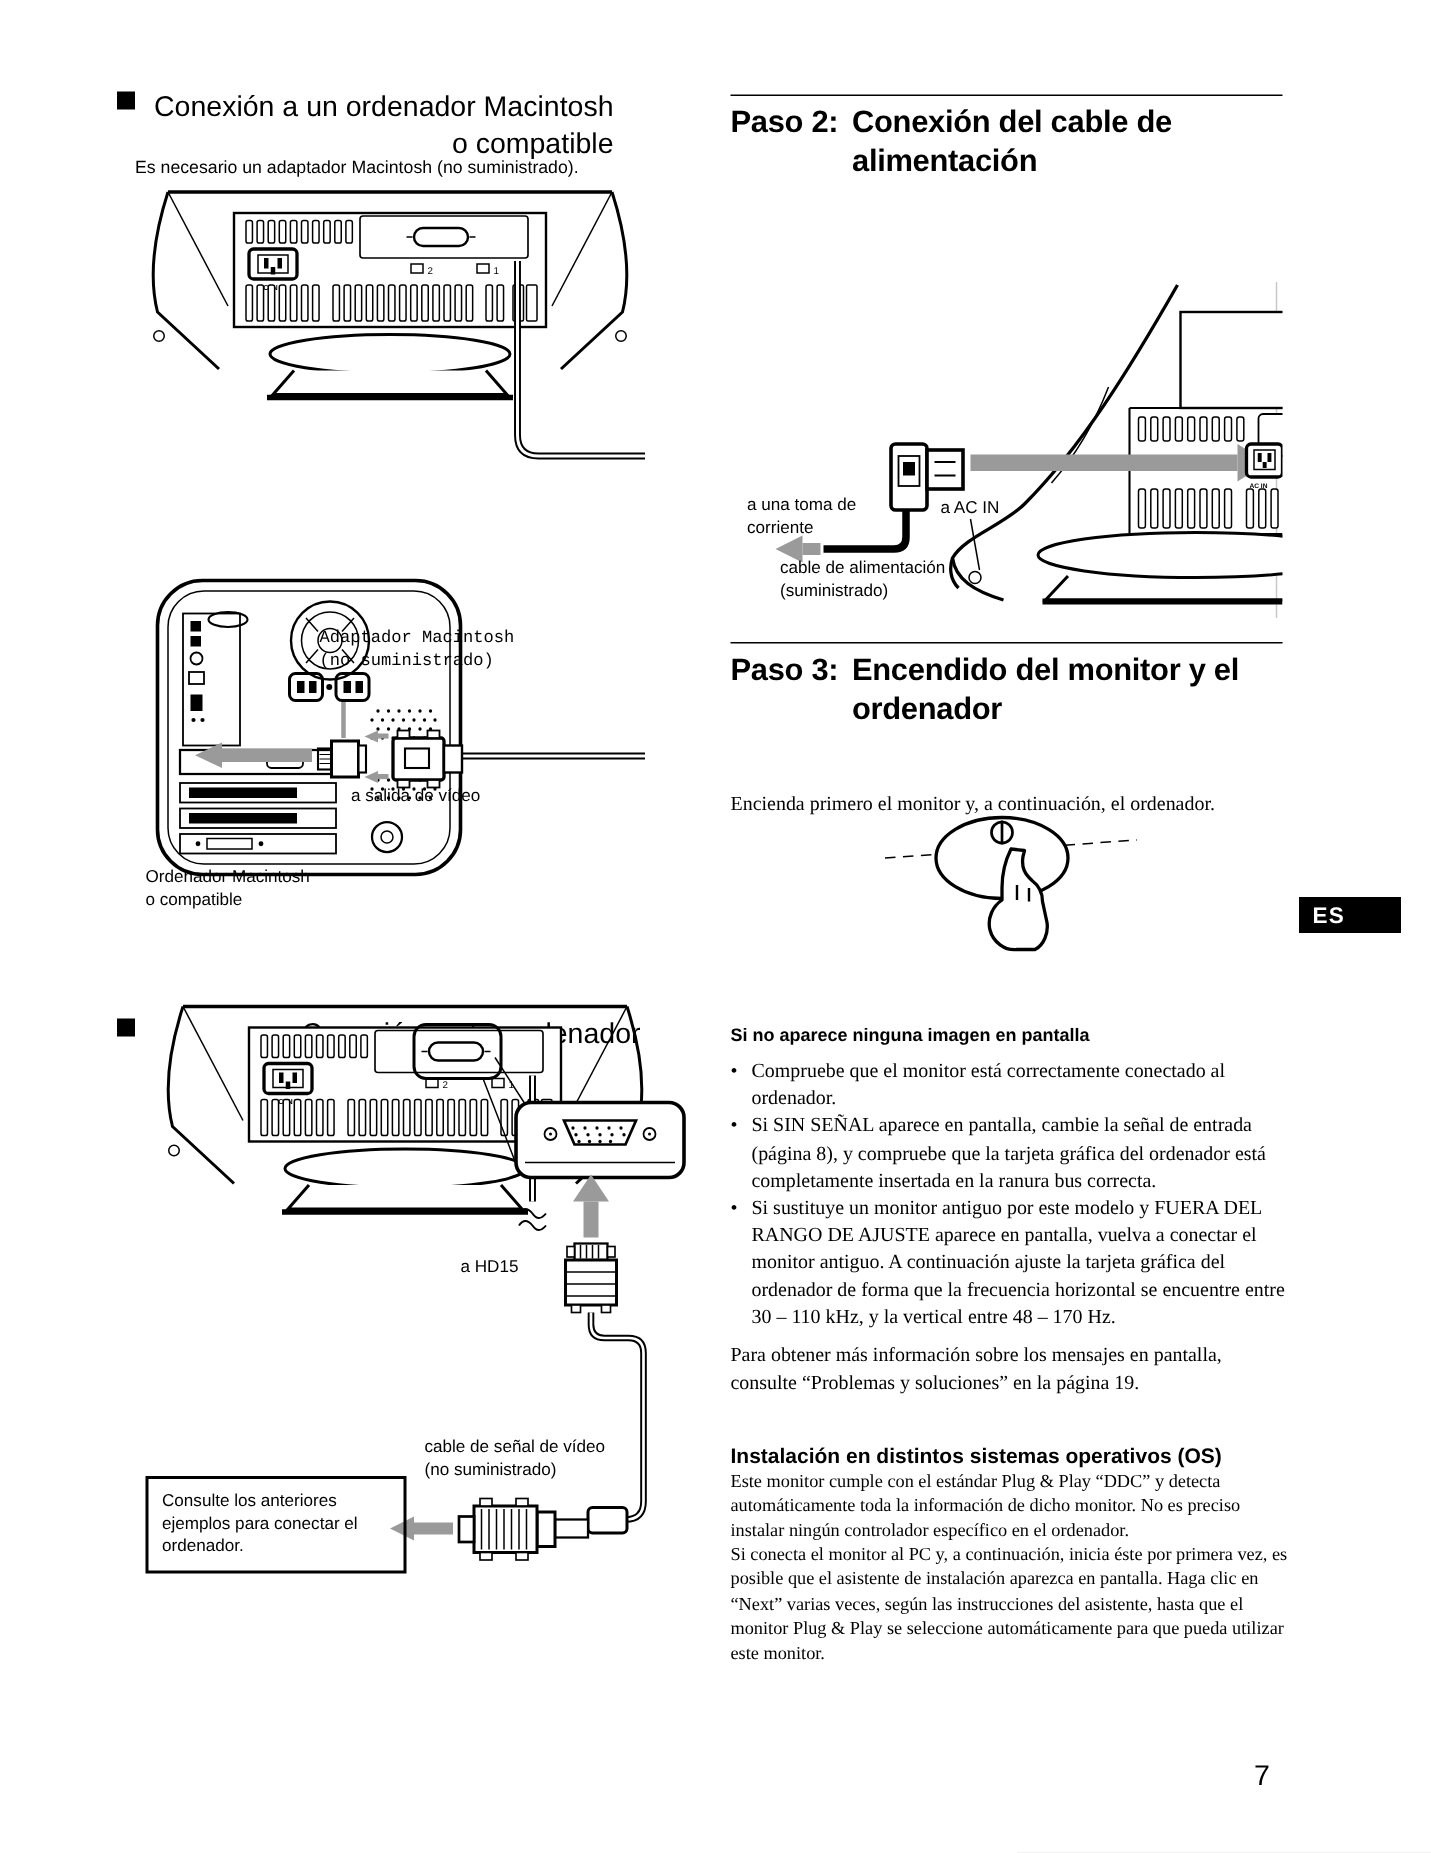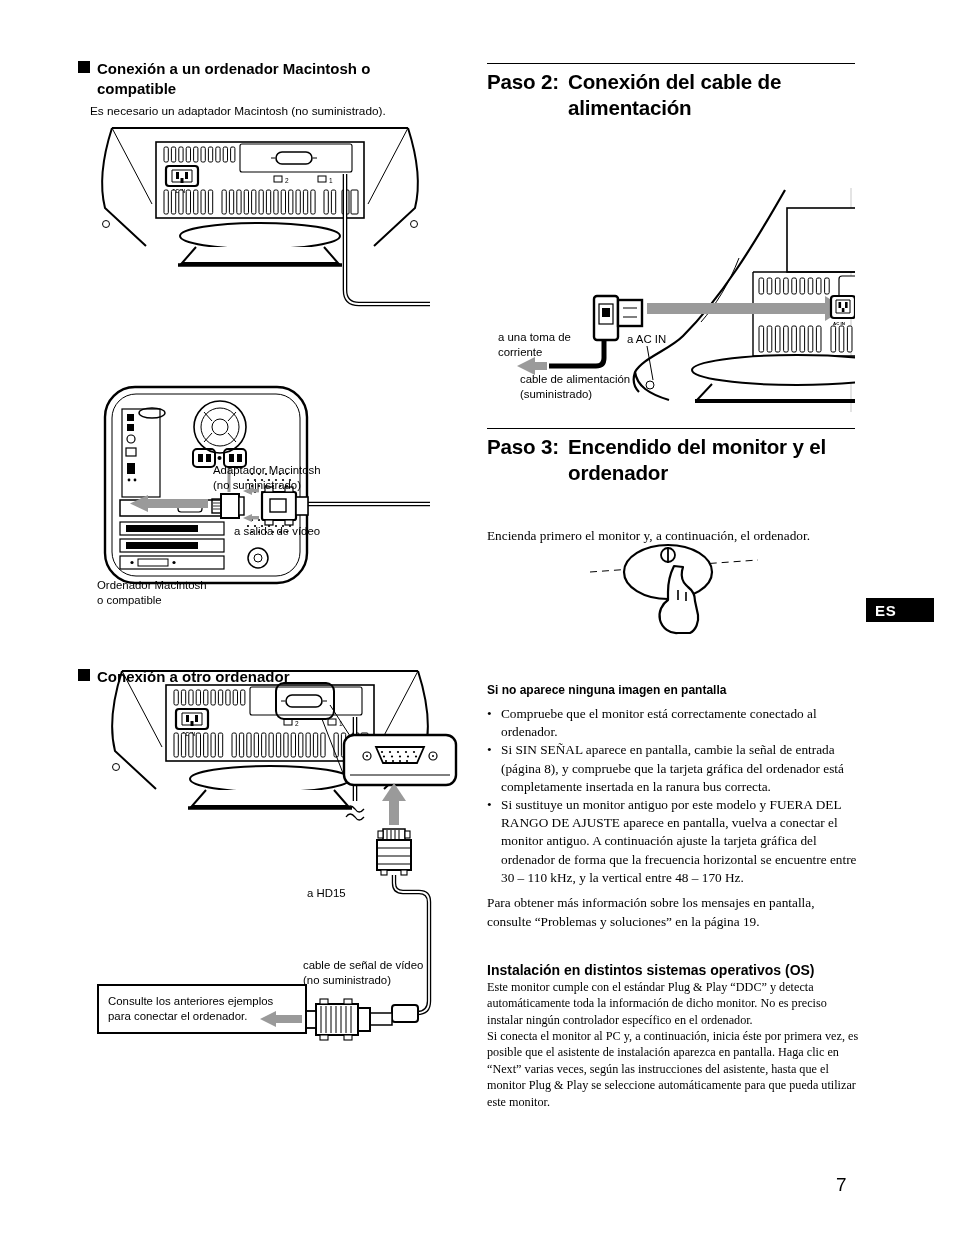--- a/index.html
+++ b/index.html
@@ -1,37 +1,37 @@
 <!DOCTYPE html>
 <html><head>
 <meta charset="utf-8">
 <style>
   html,body{margin:0;padding:0;background:#e8e8e8;}
   .page{position:relative;width:954px;height:1235px;background:#ffffff;margin:0 auto;
         font-family:"Liberation Sans",sans-serif;color:#000;overflow:hidden;}
   .abs{position:absolute;}
   .pre{white-space:pre-line;}
-  .sec-title{font-weight:bold;font-size:15px;line-height:1.32;width:312px;position:relative;padding-left:19px;}
+  .sec-title{font-weight:normal;font-size:19px;line-height:1.32;width:312px;position:relative;padding-left:19px;text-align:right;}
   .sec-sq{position:absolute;left:0;top:2px;width:12px;height:12px;background:#000;}
   .intro{font-size:11.8px;}
   .rule{width:368px;border-top:1.7px solid #000;height:0;}
   .paso{display:flex;font-weight:bold;font-size:20.6px;line-height:1.28;letter-spacing:-0.2px;width:372px;}
   .paso-prefix{width:81px;flex:none;}
   .paso-title{flex:1;}
   .body-text{font-family:"Liberation Serif",serif;font-size:13.3px;line-height:1.4;width:374px;}
   .dlabel{font-size:11.4px;line-height:1.3;}
   .subhead{font-weight:bold;font-size:12px;}
   .bullets{width:378px;}
   .bul{display:flex;font-family:"Liberation Serif",serif;font-size:13.3px;line-height:1.37;}
   .bul::before{content:"\2022";width:14px;flex:none;}
   .os-head{font-weight:bold;font-size:14px;}
   .os-body{font-family:"Liberation Serif",serif;font-size:12.2px;line-height:1.35;width:376px;}
   .badge{background:#000;color:#fff;font-weight:bold;font-size:15px;letter-spacing:0.8px;
          width:68px;height:24px;display:flex;align-items:center;padding-left:9px;box-sizing:border-box;}
-  .note-box{border:2px solid #000;width:210px;box-sizing:border-box;padding:8px 9px;font-size:11.4px;line-height:1.32;}
+  .note-box{border:2px solid #000;width:174px;box-sizing:border-box;padding:8px 9px;font-size:11.4px;line-height:1.32;}
   .pagenum{font-size:19px;}
   svg .ln{fill:#fff;stroke:#000;}
   svg text{font-family:"Liberation Sans",sans-serif;}
 </style>
 </head>
 <body>
 
 <div class="page">
 
   <svg width="0" height="0" style="position:absolute" aria-hidden="true">
@@ -220,21 +220,21 @@
       <rect x="175" y="402" width="8" height="5" class="ln" stroke-width="1.2"></rect>
       <rect x="195" y="402" width="8" height="5" class="ln" stroke-width="1.2"></rect>
       <rect x="206" y="379" width="12" height="18" class="ln" stroke-width="1.6"></rect>
     </g>
     <g fill="#9a9a9a">
       <rect x="56" y="381" width="62" height="9"></rect>
       <path d="M40,385.5 L58,377 V394 Z"></path>
     </g>
   </svg>
 
-  <div class="abs dlabel pre" style="left:213px;top:463px;">Adaptador Macintosh
+  <div class="abs dlabel pre" style="left:213px;top:419px;font-family:Liberation Mono, monospace;">Adaptador Macintosh
 (no suministrado)</div>
   <div class="abs dlabel" style="left:234px;top:524px;">a salida de vídeo</div>
   <div class="abs dlabel pre" style="left:97px;top:578px;">Ordenador Macintosh
 o compatible</div>
 
   <div class="abs sec-title" style="left:78px;top:627px;width:330px;">
     <span class="sec-sq"></span>
     <span>Conexión a otro ordenador</span>
   </div>
 
@@ -299,22 +299,22 @@
       <rect x="230" y="372" width="8" height="5" class="ln" stroke-width="1.1"></rect>
       <rect x="254" y="372" width="8" height="5" class="ln" stroke-width="1.1"></rect>
       <rect x="216" y="348" width="10" height="17" class="ln" stroke-width="1.8"></rect>
     </g>
     <g fill="#9a9a9a">
       <rect x="186" y="352" width="26" height="8"></rect>
       <path d="M186,348 V364 L170,356 Z"></path>
     </g>
   </svg>
 
-  <div class="abs dlabel" style="left:307px;top:886px;">a HD15</div>
-  <div class="abs dlabel pre" style="left:283px;top:958px;margin-left:20px;">cable de señal de vídeo
+  <div class="abs dlabel" style="left:307px;top:838px;">a HD15</div>
+  <div class="abs dlabel pre" style="left:283px;top:958px;">cable de señal de vídeo
 (no suministrado)</div>
   <div class="abs note-box" style="left:97px;top:984px;">Consulte los anteriores ejemplos para conectar el ordenador.</div>
 
   <div class="abs rule" style="left:487px;top:63px;"></div>
   <div class="abs paso" style="left:487px;top:69px;">
     <span class="paso-prefix">Paso 2:</span>
     <span class="paso-title">Conexión del cable de alimentación</span>
   </div>
 
   <svg class="abs" style="left:487px;top:188px;" width="368" height="224" viewBox="0 0 368 224">

